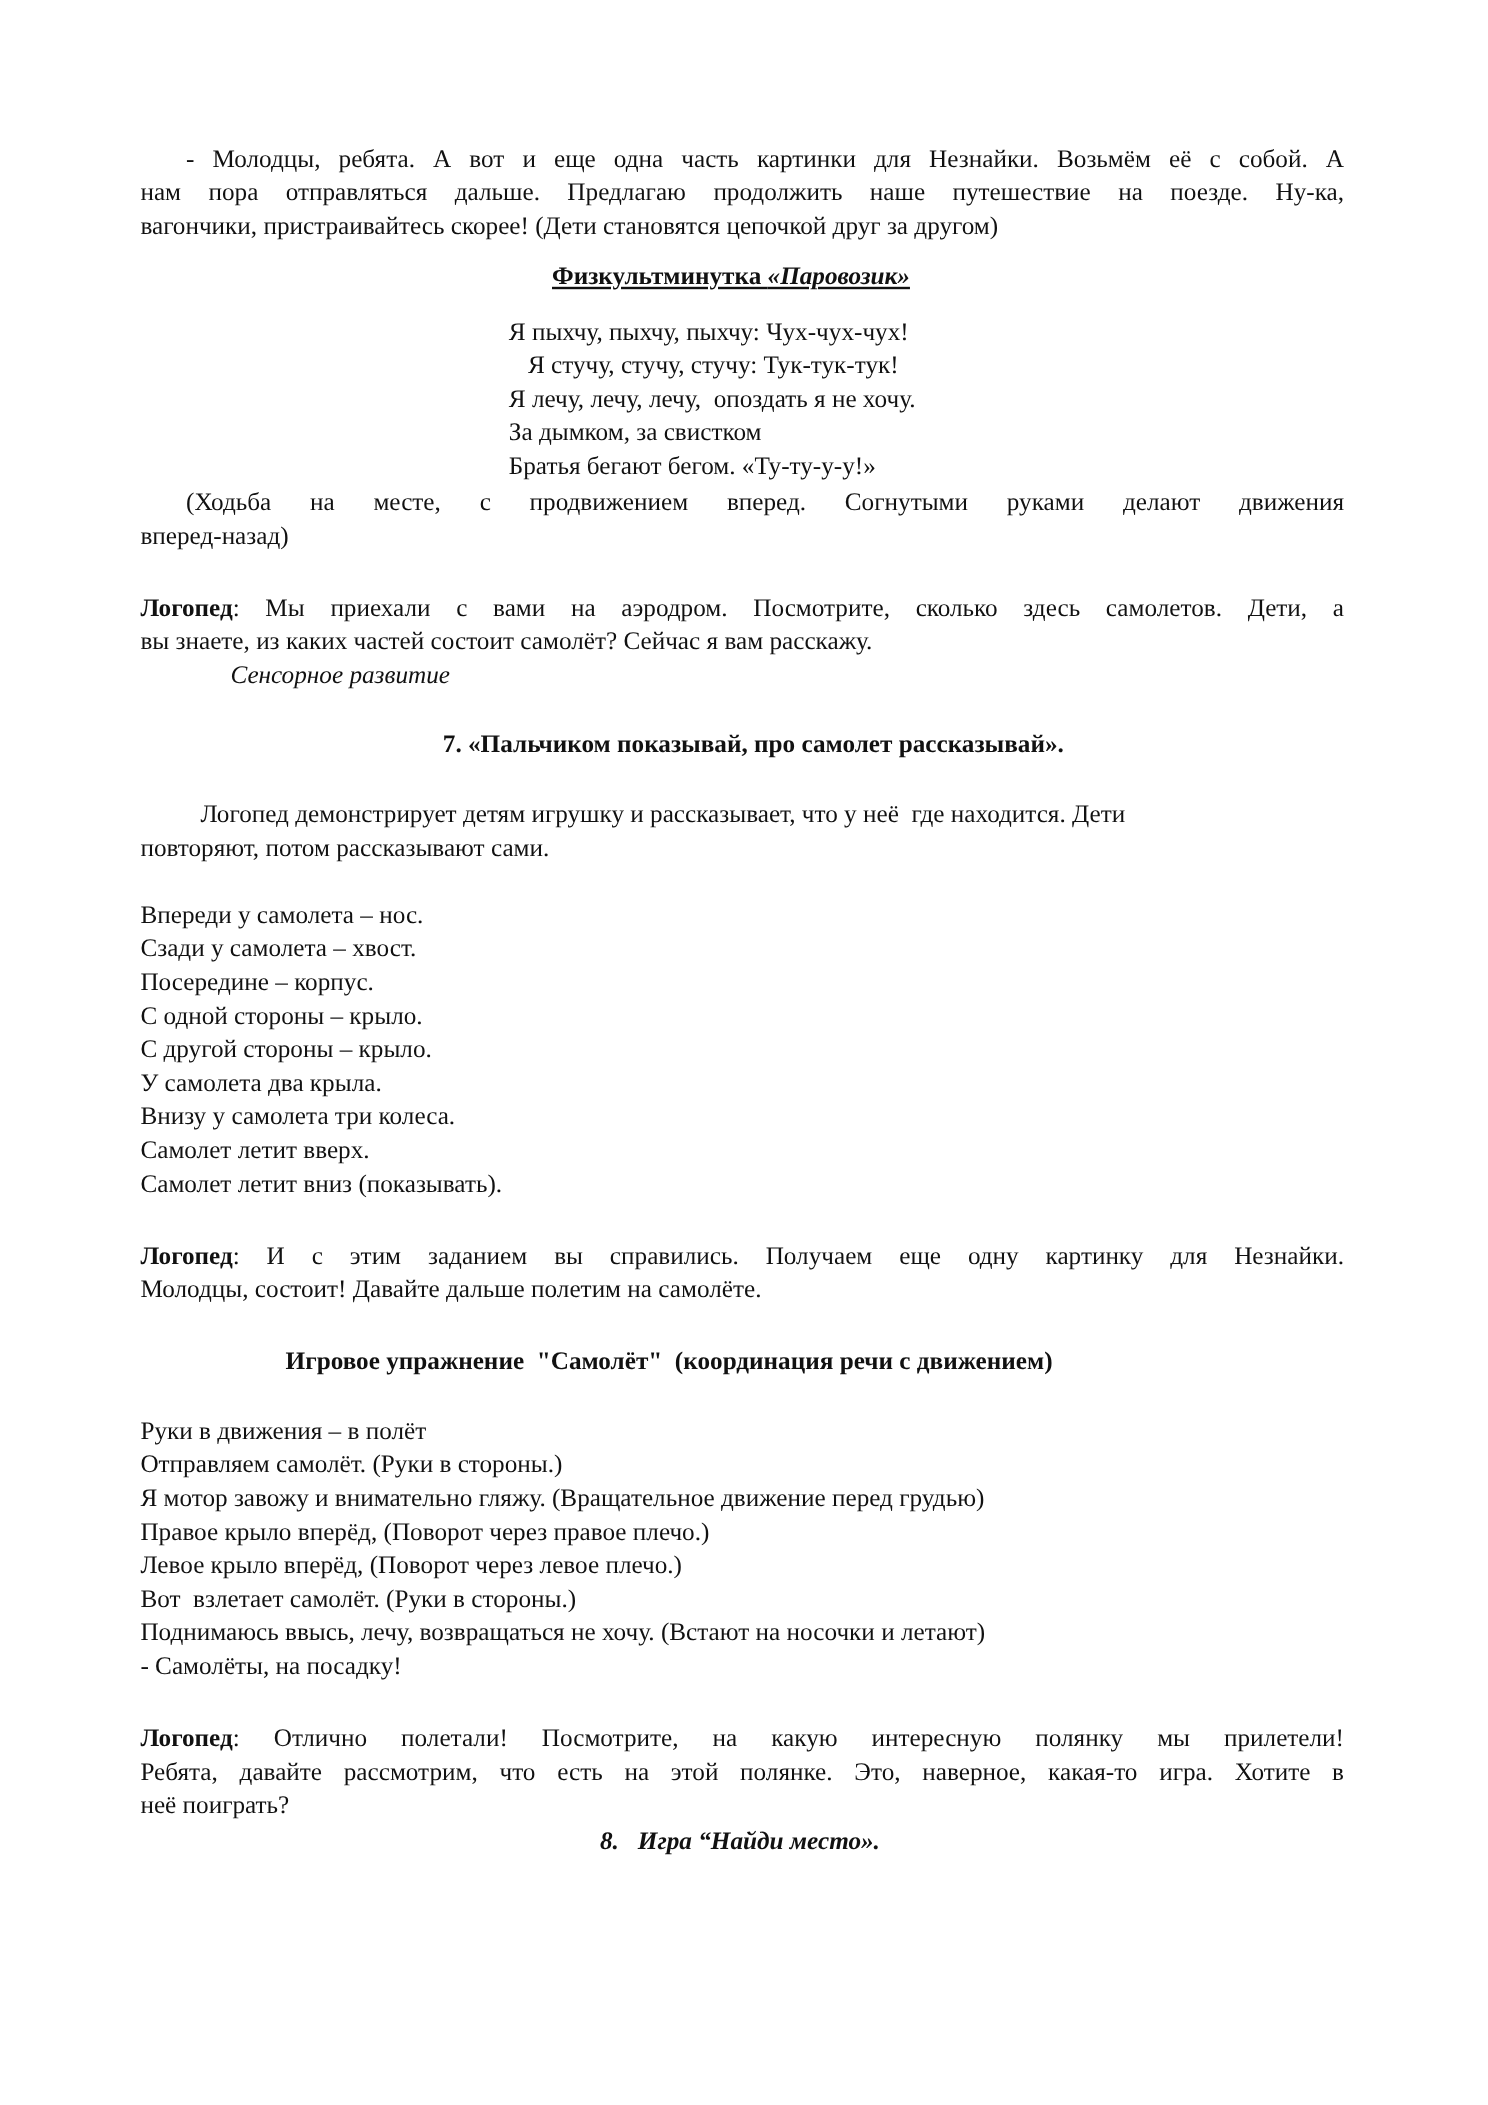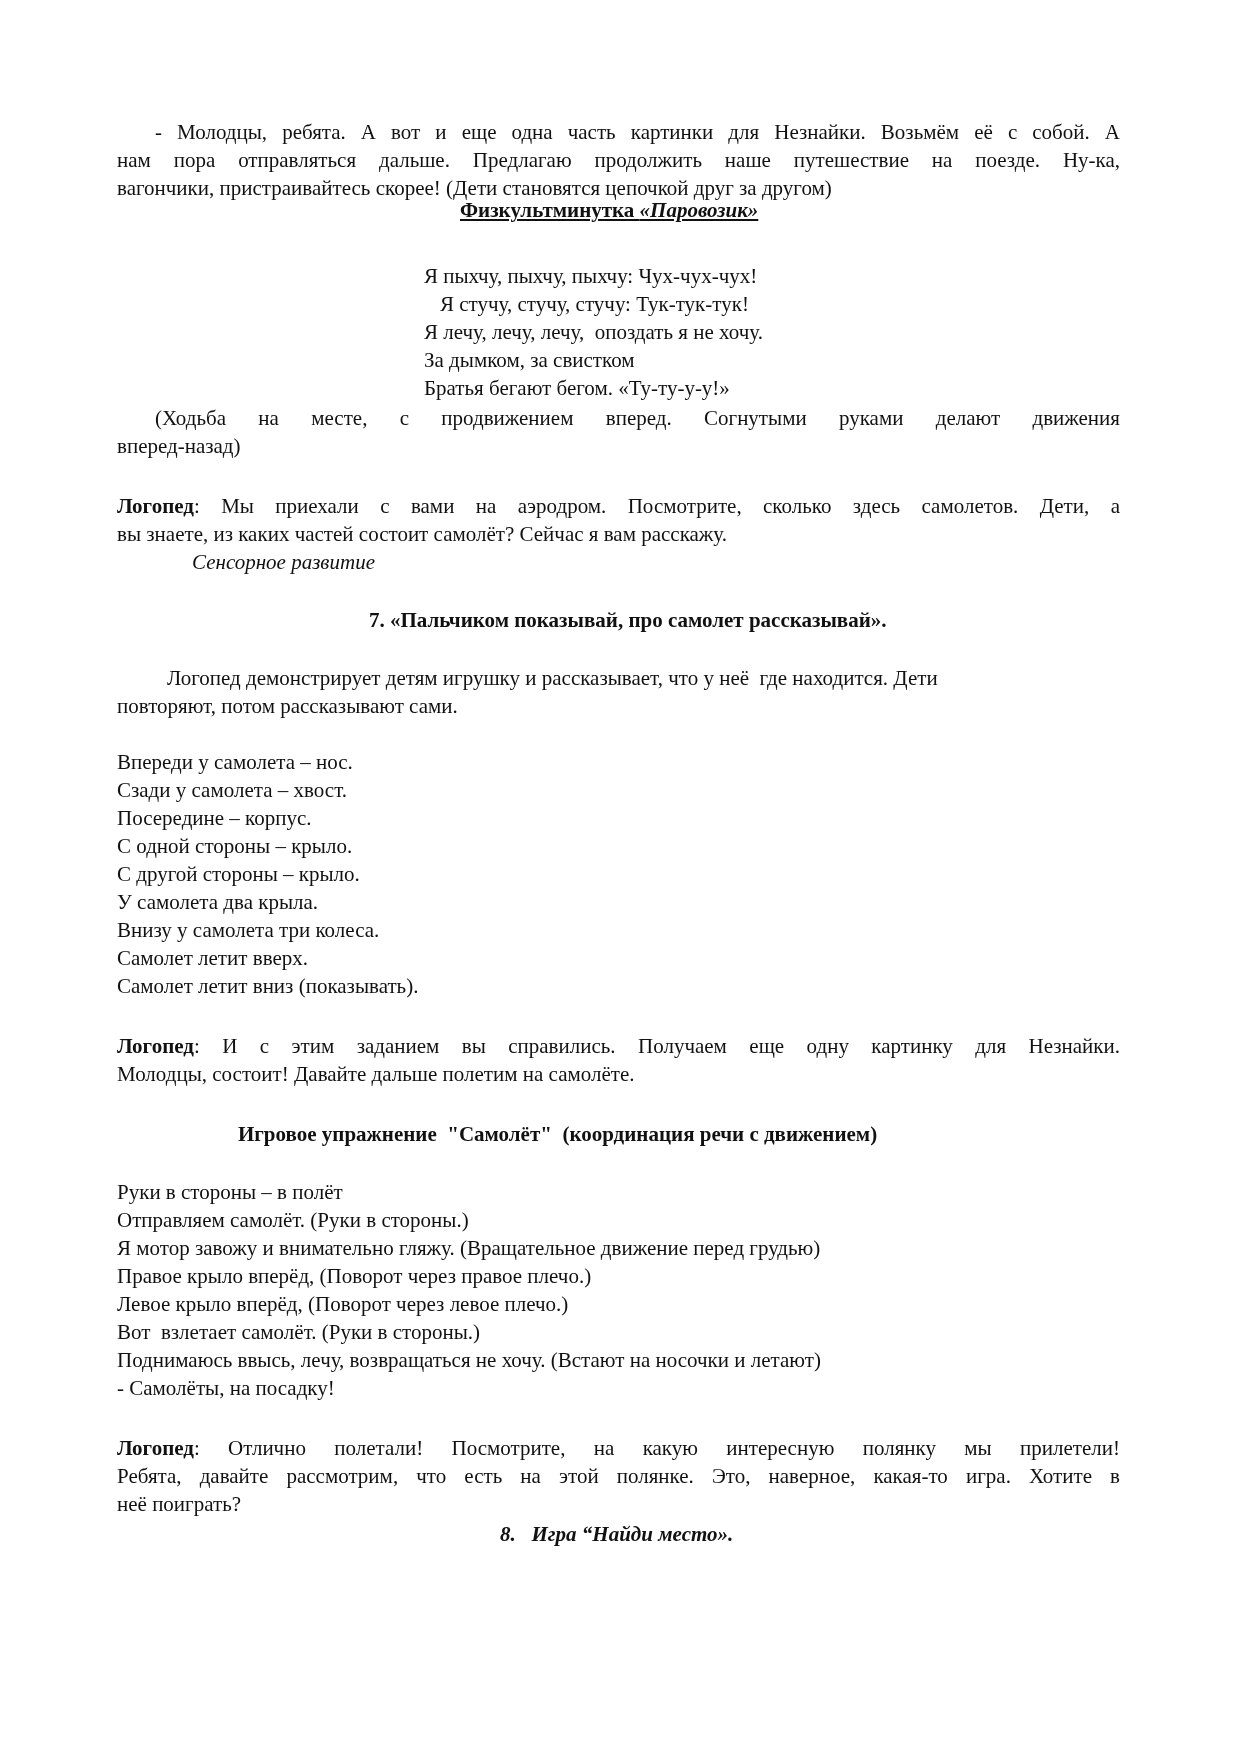--- a/index.html
+++ b/index.html
@@ -19,21 +19,21 @@
 </style>
 </head>
 <body>
 
 <div class="page">
 
   <div class="line just full" style="top:118px; padding-left:38px; width:965px;">- Молодцы, ребята. А вот и еще одна часть картинки для Незнайки. Возьмём её с собой. А</div>
   <div class="line just full" style="top:146px;">нам пора отправляться дальше. Предлагаю продолжить наше путешествие на поезде. Ну-ка,</div>
   <div class="line" style="top:174px; left:117px;">вагончики, пристраивайтесь скорее! (Дети становятся цепочкой друг за другом)</div>
 
-  <div class="line b u" style="top:196px; left:460px;"><span>Физкультминутка </span><span class="i">«Паровозик»</span></div>
+  <div class="line b u" style="top:216px; left:460px;"><span>Физкультминутка </span><span class="i">«Паровозик»</span></div>
 
   <div class="line" style="top:262px; left:424px;">Я пыхчу, пыхчу, пыхчу: Чух-чух-чух!</div>
   <div class="line" style="top:290px; left:440px;text-align:right;">Я стучу, стучу, стучу: Тук-тук-тук!</div>
   <div class="line" style="top:318px; left:424px;">Я лечу, лечу, лечу,  опоздать я не хочу.</div>
   <div class="line" style="top:346px; left:424px;">За дымком, за свистком</div>
   <div class="line" style="top:374px; left:424px;text-align:right;">Братья бегают бегом. «Ту-ту-у-у!»</div>
 
   <div class="line just" style="top:404px; left:155px; width:965px;">(Ходьба на месте, с продвижением вперед. Согнутыми руками делают движения</div>
   <div class="line" style="top:432px; left:117px;">вперед-назад)</div>
 
@@ -52,21 +52,21 @@
   <div class="line" style="top:860px; left:117px;">С другой стороны – крыло.</div>
   <div class="line" style="top:888px; left:117px;">У самолета два крыла.</div>
   <div class="line" style="top:916px; left:117px;">Внизу у самолета три колеса.</div>
   <div class="line" style="top:944px; left:117px;">Самолет летит вверх.</div>
   <div class="line" style="top:972px; left:117px;">Самолет летит вниз (показывать).</div>
 
   <div class="line just full" style="top:1032px;"><span class="b">Логопед</span><span>:  И с этим заданием вы справились. Получаем еще одну картинку для Незнайки.</span></div>
   <div class="line" style="top:1060px; left:117px;">Молодцы, состоит! Давайте дальше полетим на самолёте.</div>
 
   <div class="line b" style="top:1120px; left:238px;">Игровое упражнение  "Самолёт"  (координация речи с движением)</div>
-  <div class="line" style="top:1178px; left:117px;">Руки в стороны – в полёт</div>
+  <div class="line" style="top:1178px; left:117px;">Руки в движения – в полёт</div>
   <div class="line" style="top:1206px; left:117px;">Отправляем самолёт. (Руки в стороны.)</div>
   <div class="line" style="top:1234px; left:117px;">Я мотор завожу и внимательно гляжу. (Вращательное движение перед грудью)</div>
   <div class="line" style="top:1262px; left:117px;">Правое крыло вперёд, (Поворот через правое плечо.)</div>
   <div class="line" style="top:1290px; left:117px;">Левое крыло вперёд, (Поворот через левое плечо.)</div>
   <div class="line" style="top:1318px; left:117px;">Вот  взлетает самолёт. (Руки в стороны.)</div>
   <div class="line" style="top:1346px; left:117px;">Поднимаюсь ввысь, лечу, возвращаться не хочу. (Встают на носочки и летают)</div>
   <div class="line" style="top:1374px; left:117px;">- Самолёты, на посадку!</div>
 
   <div class="line just full" style="top:1434px;"><span class="b">Логопед</span><span>:  Отлично полетали! Посмотрите, на какую интересную полянку мы прилетели!</span></div>
   <div class="line just full" style="top:1462px;">Ребята, давайте рассмотрим, что есть на этой полянке. Это, наверное, какая-то игра. Хотите в</div>

